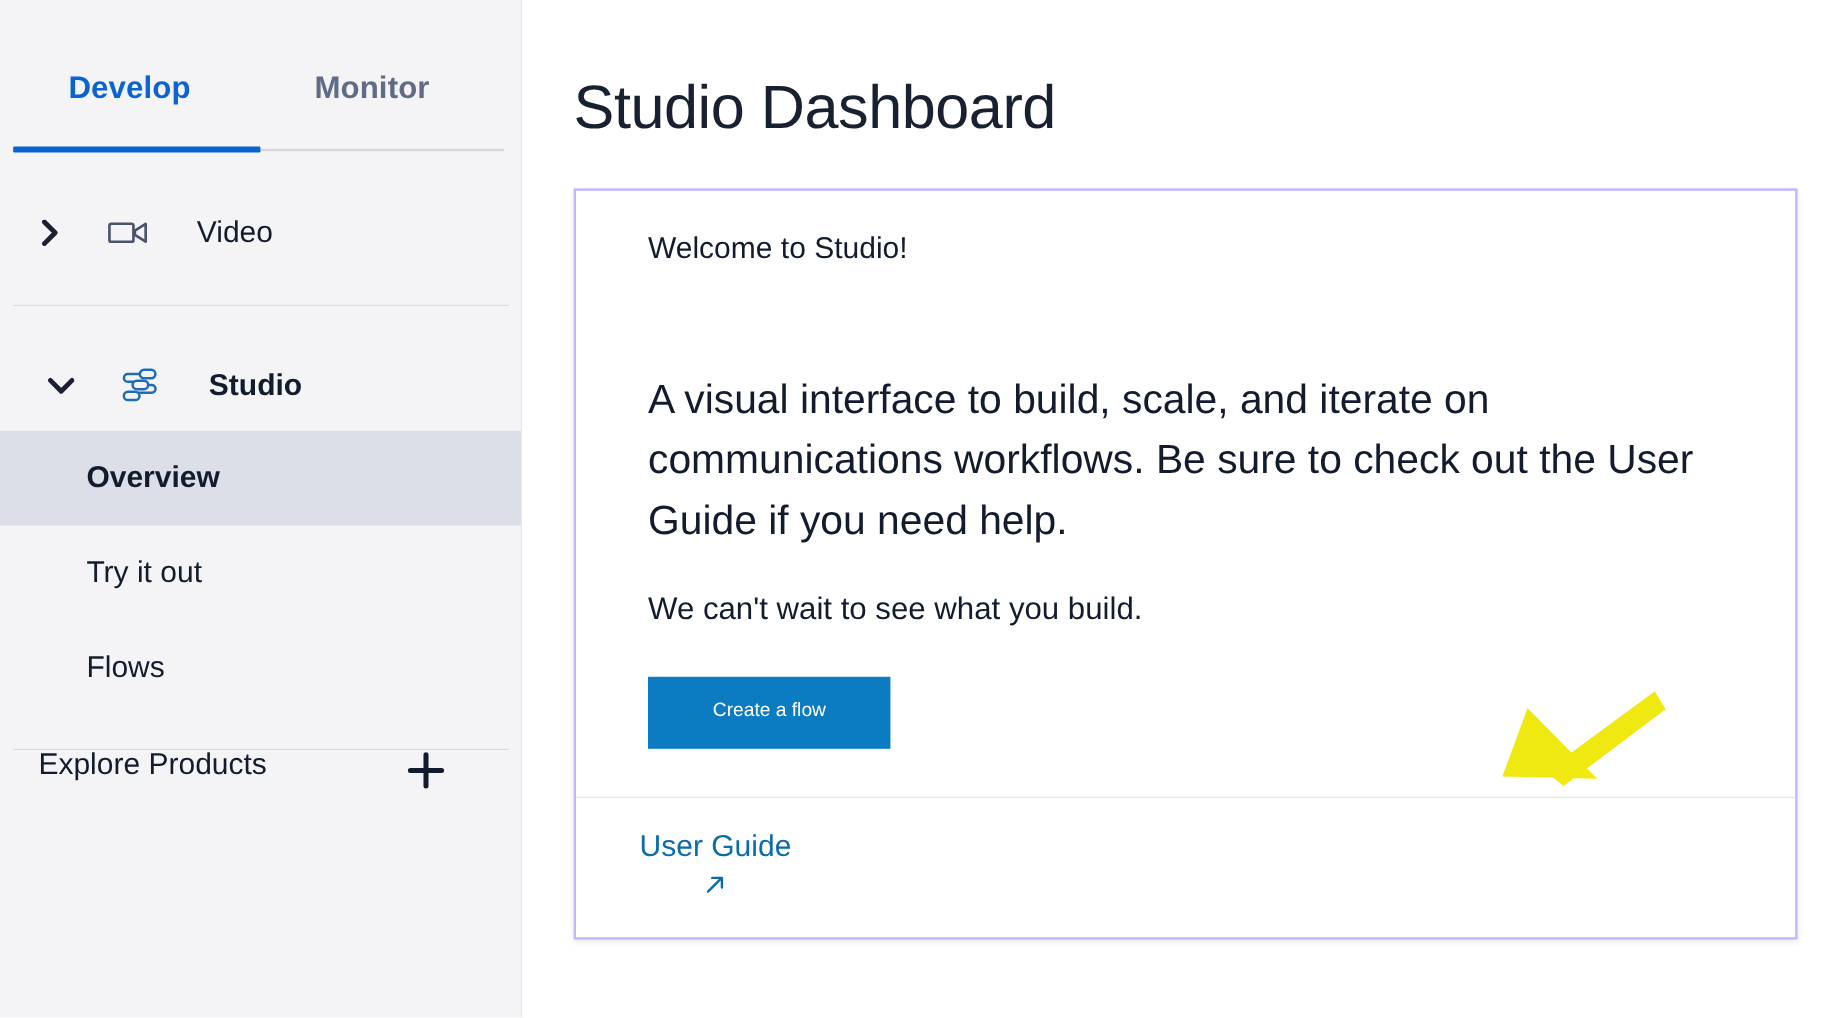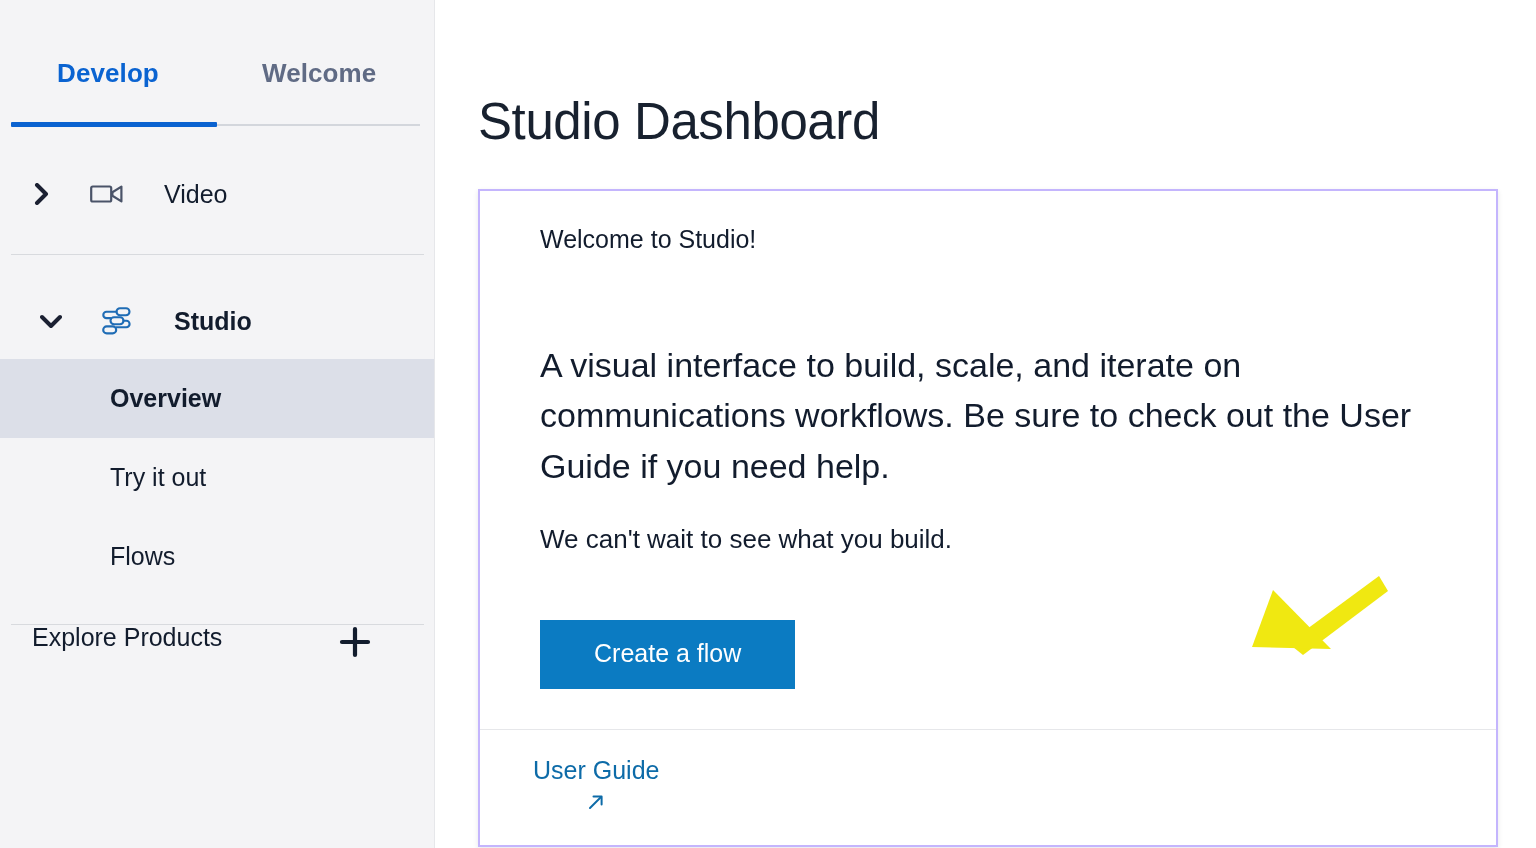--- a/index.html
+++ b/index.html
@@ -101,21 +101,21 @@
     font-size: 25px;
     color: #121c2d;
     line-height: 1;
   }
   .nav-label.bold { font-weight: bold; }
 
   .sub-row {
     height: 79px;
     display: flex;
     align-items: center;
-    padding-left: 110px;
+    padding-left: 72px;
     font-size: 25px;
     color: #121c2d;
     cursor: pointer;
   }
   .sub-row.active {
     background: #dcdfe8;
     font-weight: bold;
   }
 
   .spacer-sm { height: 28px; }
@@ -146,21 +146,21 @@
   .main {
     position: relative;
     flex: 1 1 auto;
     height: 848px;
     background: #ffffff;
     padding-left: 43px;
     overflow: hidden;
   }
   .page-title {
     margin: 0;
-    padding-top: 96px;
+    padding-top: 64px;
     font-size: 51px;
     font-weight: 400;
     color: #18212f;
     letter-spacing: -0.4px;
     line-height: 1;
   }
 
   .card {
     position: relative;
     margin-top: 42px;
@@ -185,25 +185,25 @@
     margin: 88px 0 0 0;
     max-width: 880px;
   }
   .para2 {
     font-size: 26px;
     color: #121c2d;
     line-height: 1.48;
     margin: 29px 0 0 0;
   }
   .cta {
-    margin-top: 62px;
+    margin-top: 38px;
     display: inline-block;
     background: #0b7bc2;
     color: #ffffff;
-    font-size: 25px;
+    font-size: 16px;
     line-height: 1;
     border: none;
     padding: 21px 54px 23px 54px;
     cursor: pointer;
     font-family: "Liberation Sans", sans-serif;
   }
   .card-footer {
     border-top: 1px solid #e6e7ea;
     padding: 28px 0 30px 53px;
   }
@@ -238,21 +238,21 @@
 </head>
 <body>
 
 <div id="app">
 
   <aside class="sidebar">
     <div class="sidebar-edge"></div>
 
     <div class="tabs">
       <div class="tab tab-develop">Develop</div>
-      <div class="tab tab-monitor">Welcome</div>
+      <div class="tab tab-monitor">Monitor</div>
       <div class="tabs-rule"></div>
       <div class="tabs-active-bar"></div>
     </div>
 
     <div class="spacer-sm"></div>
 
     <div class="nav-row video">
       <span class="chev">
         <svg width="15" height="22" viewBox="0 0 15 22" aria-hidden="true">
           <path d="M3 2 L12 11 L3 20" fill="none" stroke="#1b2032" stroke-width="4" stroke-linecap="round" stroke-linejoin="round"></path>

